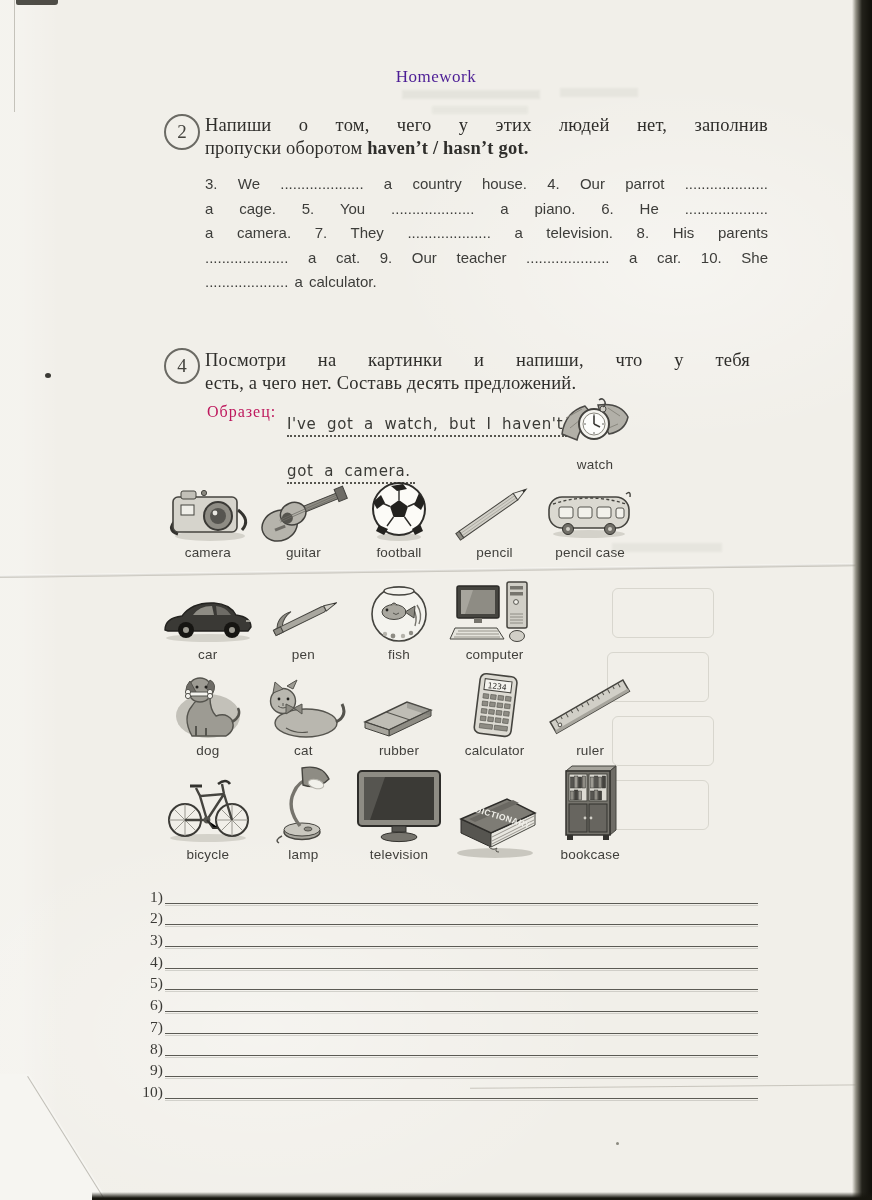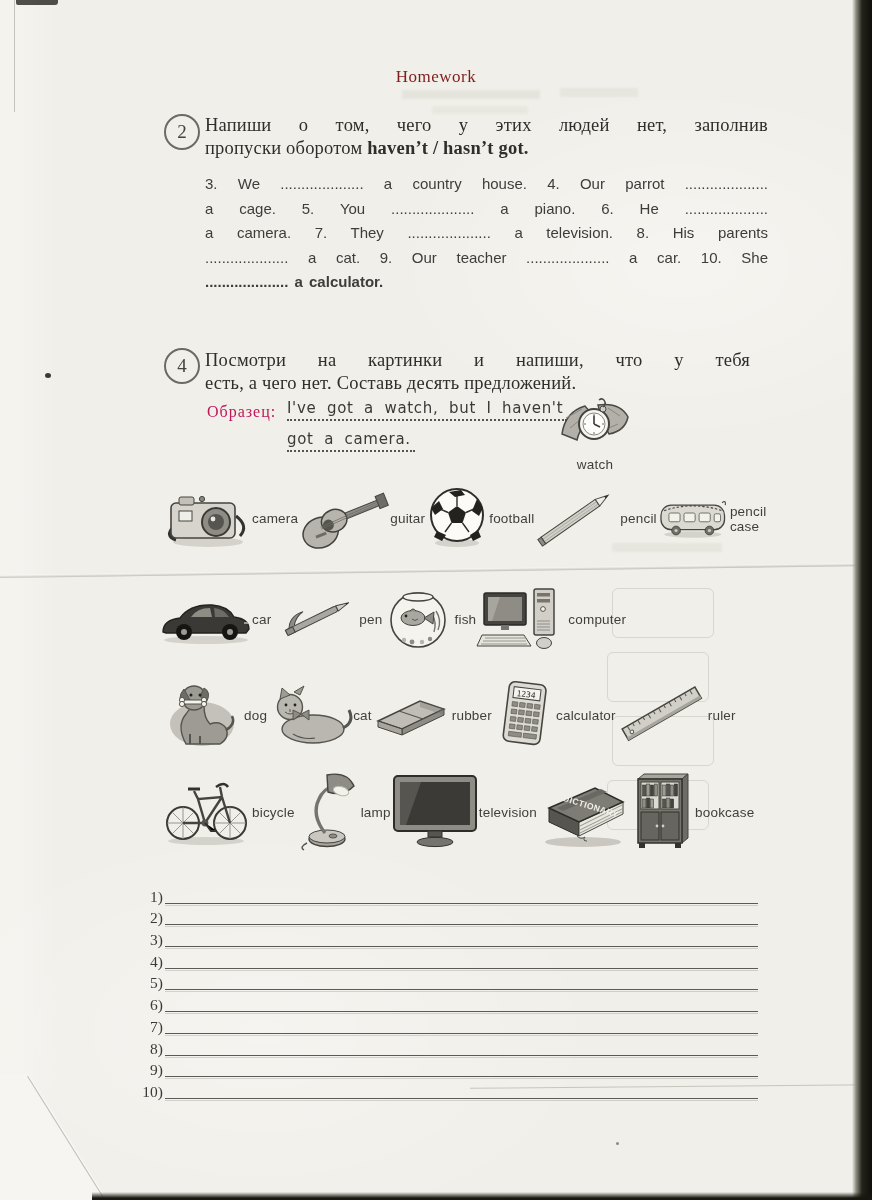--- a/index.html
+++ b/index.html
@@ -29,46 +29,46 @@
     background:rgba(140,136,126,.5);}
   .mark-tl{left:16px;top:0;width:42px;height:5px;background:#25241e;border-radius:0 0 3px 2px;opacity:.8;}
   .line-left{left:14px;top:0;width:1px;height:112px;background:rgba(170,168,158,.65);}
   .speck1{left:45px;top:373px;width:6px;height:5px;background:#3b3a35;border-radius:50%;}
   .speck2{left:616px;top:1142px;width:3px;height:3px;background:#8b897f;border-radius:50%;}
   .ghost{background:#9aa091;filter:blur(1.2px);}
   .ghost-box{border:1px solid rgba(150,150,138,.28);border-radius:6px;filter:blur(.4px);}
 
   
   .title{top:67px;left:0;width:872px;text-align:center;
-    font-family:"Liberation Serif",serif;font-size:17px;letter-spacing:.5px;color:#7f1d1d;}
+    font-family:"Liberation Serif",serif;font-size:17px;letter-spacing:.5px;color:#4c1d95;}
 
   
   .circ{width:32px;height:32px;border:2px solid #6b6a64;border-radius:50%;
     display:flex;align-items:center;justify-content:center;
     font-family:"Liberation Serif",serif;font-size:19px;color:#44433e;}
 
   
   .instr{font-family:"Liberation Serif",serif;font-size:18.5px;line-height:23px;
     color:#2f2e2b;letter-spacing:.2px;}
   .just{text-align:justify;text-align-last:justify;}
 
   
   .body2{width:563px;font-size:15px;line-height:24.6px;color:#3d3d3a;word-spacing:2px;}
   .body2 .bl{text-align:justify;text-align-last:justify;white-space:nowrap;}
-  .body2 .bl:last-child{text-align:right;text-align-last:left;font-weight:bold;}
+  .body2 .bl:last-child{text-align:right;text-align-last:left;}
 
   
   .sample-label{font-family:"Liberation Serif",serif;font-size:16px;color:#be185d;letter-spacing:1px;}
   .hand{font-family:"DejaVu Sans",sans-serif;font-size:15px;color:#3a3a36;
     letter-spacing:.7px;word-spacing:5px;}
-  .hand .u{display:inline-block;border-bottom:2px dotted #55544e;padding:0 4px 2px 0;margin-bottom:9px;}
+  .hand .u{display:inline-block;border-bottom:2px dotted #55544e;padding:0 4px 2px 0;margin-bottom:9px;margin-top:16px;}
 
   
   .grid-row{left:160px;width:478px;display:grid;grid-template-columns:repeat(5,1fr);}
-  .cell{display:flex;align-items:center;justify-content:flex-end;}
+  .cell{display:flex;flex-direction:column;align-items:center;justify-content:flex-end;}
   .cell svg{display:block;}
   .pic-label{margin-top:3px;font-size:13.5px;letter-spacing:.2px;color:#403f3b;}
 
   .watch-fig{left:549px;top:396px;width:92px;display:flex;flex-direction:column;align-items:center;}
 
   
   .answers{left:136px;top:884px;width:622px;}
   .ans-row{display:flex;align-items:flex-end;height:21.7px;}
   .ans-num{font-family:"Liberation Serif",serif;font-size:15.5px;color:#3b3a36;
     width:27px;text-align:right;padding-right:2px;}

